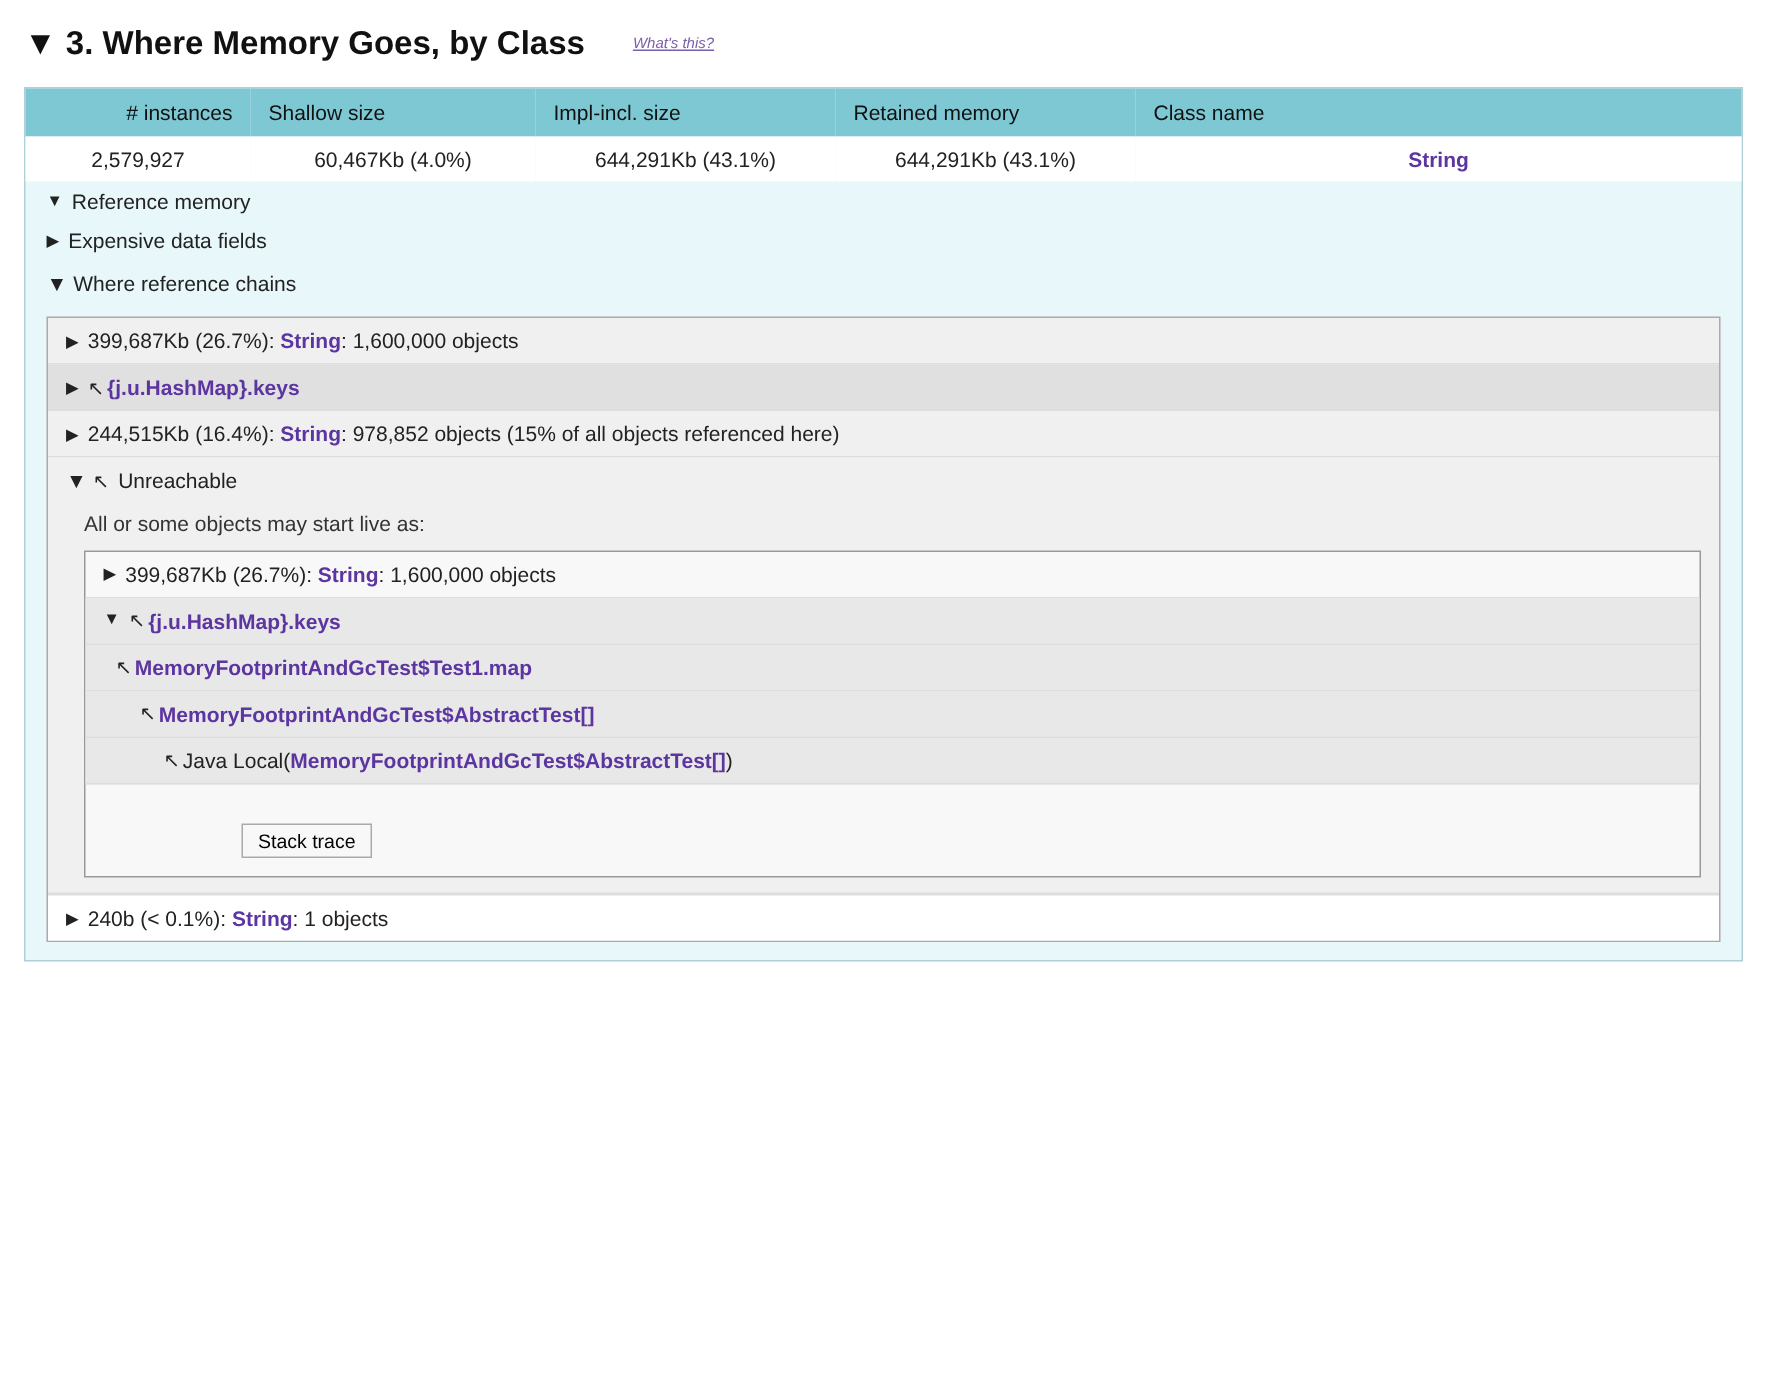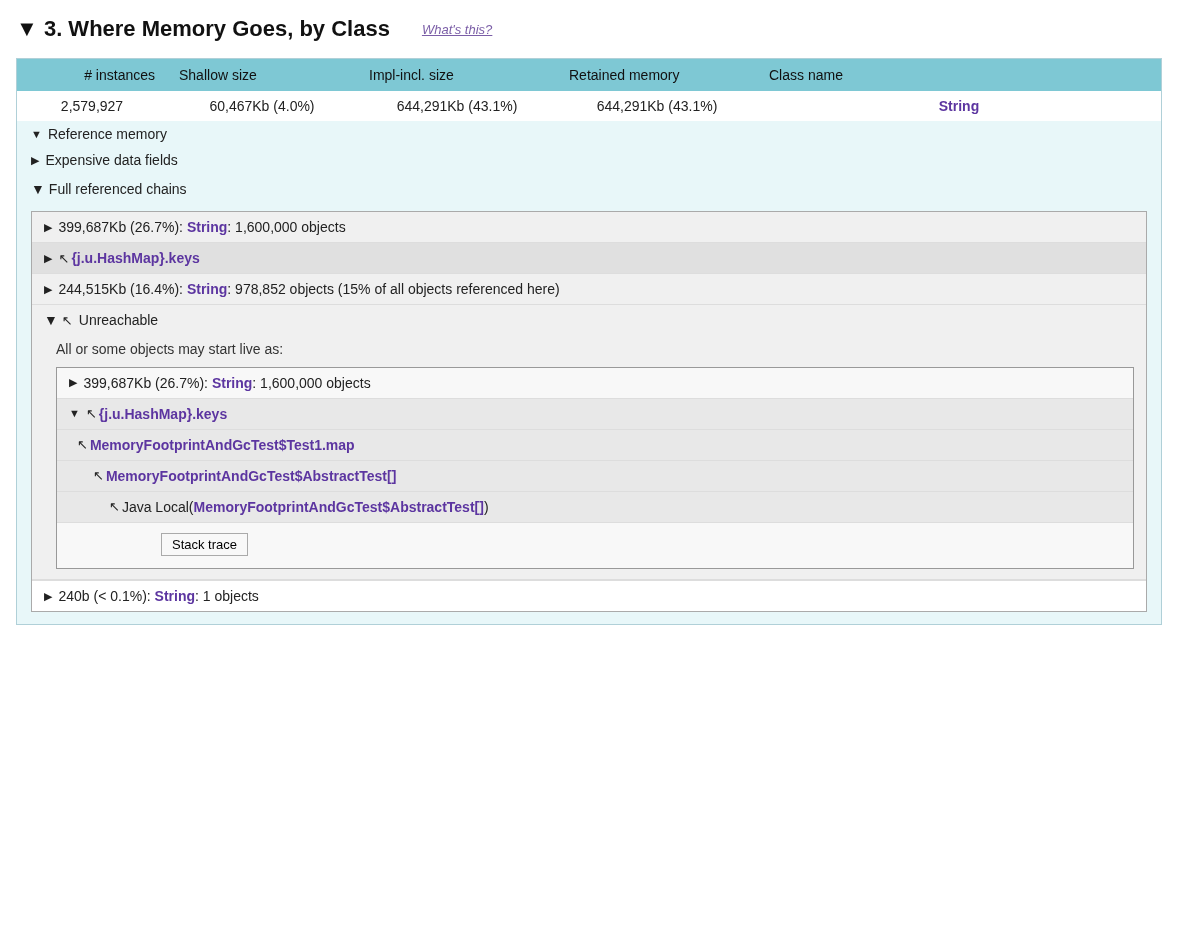--- a/index.html
+++ b/index.html
@@ -18,21 +18,21 @@
     }
     .section-title {
       font-size: 22px;
       font-weight: bold;
       color: #111;
     }
     .whats-this {
       color: #7b5ea7;
       font-style: italic;
       text-decoration: underline;
-      font-size: 13px;
+      font-size: 10px;
       cursor: pointer;
     }
     .outer-table-container {
       border: 1px solid #b0d0d8;
       background: #e8f7f9;
       padding: 0 0 12px 0;
     }
     table.main-table {
       width: 100%;
       border-collapse: collapse;
@@ -132,21 +132,21 @@
       border-bottom: 1px solid #ddd;
     }
     .inner-box-row:last-child { border-bottom: none; }
     .inner-box-row.highlighted { background: #e8e8e8; }
     .inner-box-row .arrow { margin-right: 6px; font-size: 11px; flex-shrink: 0; margin-top: 1px; }
     .indent1 { padding-left: 20px; }
     .indent2 { padding-left: 36px; }
     .indent3 { padding-left: 52px; }
     .stack-trace-btn {
       display: inline-block;
-      margin: 4px 0 4px 52px;
+      margin: 20px 0 4px 52px;
       padding: 3px 10px;
       border: 1px solid #aaa;
       background: #f8f8f8;
       font-size: 13px;
       cursor: pointer;
     }
     .last-chain-row {
       background: #fff;
       border-top: 1px solid #ddd;
     }
@@ -197,21 +197,21 @@
   </div>
 
   <div class="expandable-row">
     <span class="arrow">▶</span>
     <span>Expensive data fields</span>
   </div>
 
   <div class="full-ref-section">
     <div class="full-ref-label">
       <span>▼</span>
-      <span>Full referenced chains</span>
+      <span>Where reference chains</span>
     </div>
   </div>
 
   <div class="chains-box">
 
     <div class="chain-row">
       <span class="arrow">▶</span>
       <span>
         <span>399,687Kb (26.7%): </span><a class="link-purple" href="#">String</a><span>: 1,600,000 objects</span>
       </span>

